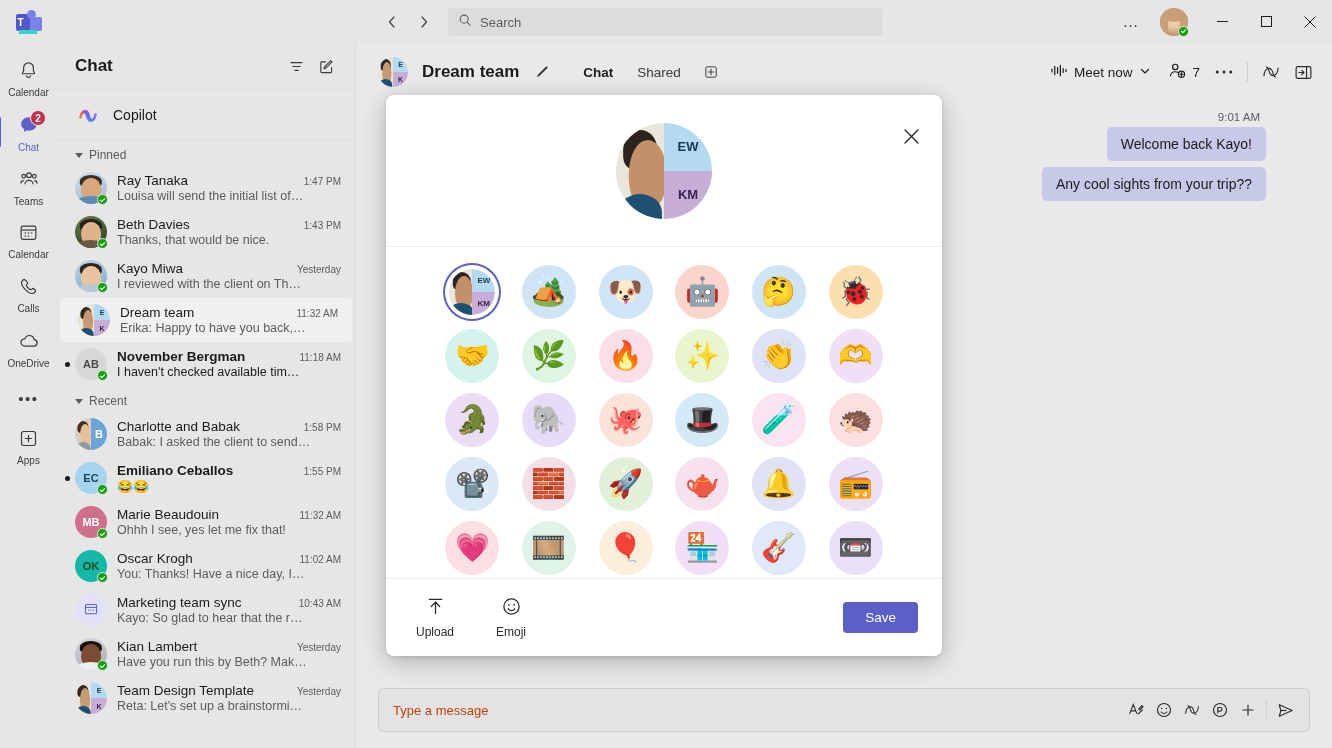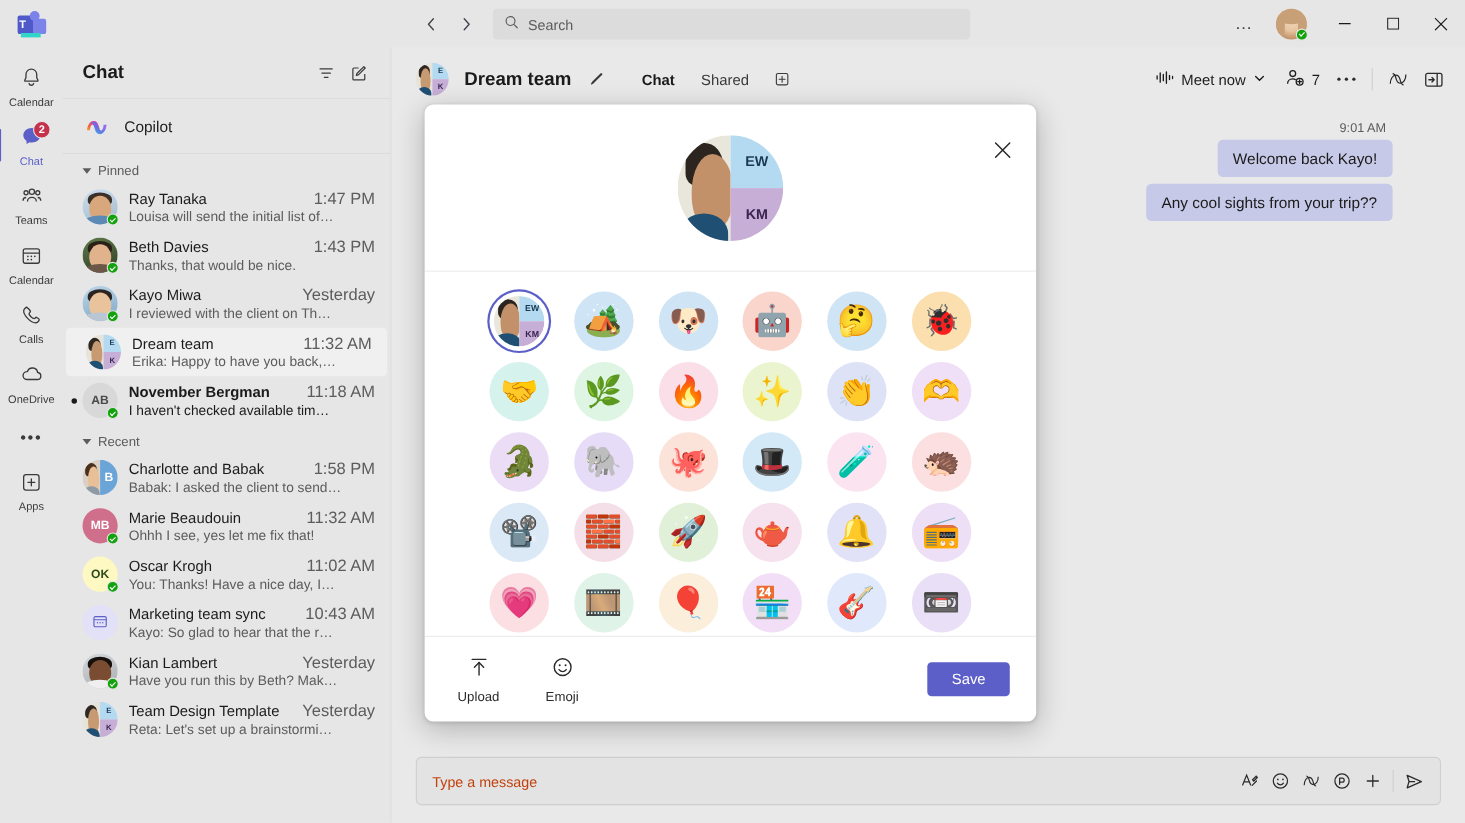--- a/index.html
+++ b/index.html
@@ -114,21 +114,21 @@
   .unread-dot { position:absolute; left: 8px; top: 20px; width:5px;height:5px;border-radius:50%; background:#1b1b1b;}
   .av { position: relative; width: 32px; height: 32px; flex: 0 0 32px; }
   .av .circ { width: 32px; height: 32px; border-radius: 50%; overflow: hidden; position: relative; }
   .av .ini { width:32px;height:32px;border-radius:50%;display:flex;align-items:center;justify-content:center;font-size:11px;font-weight:600;}
   .av .pres { position:absolute; right:-1px; bottom:-1px; width:11px;height:11px;border-radius:50%;background:#13a10e;border:1.5px solid #e6e6e6;display:flex;align-items:center;justify-content:center;}
   .av .pres::after { content:""; width:4px;height:2px;border-left:1.3px solid #fff;border-bottom:1.3px solid #fff;transform:rotate(-45deg); margin-top:-1px;}
   .rowtext { flex:1; min-width: 0; }
   .rowtop { display:flex; align-items:baseline; }
   .rowname { font-size: 13.5px; color: #1b1b1b; flex:1; white-space:nowrap; overflow:hidden; text-overflow:ellipsis;}
   .rowname.bold { font-weight: 700; }
-  .rowtime { font-size: 15px; color: #5c5c5c; margin-left: 6px; white-space:nowrap;}
+  .rowtime { font-size: 10px; color: #5c5c5c; margin-left: 6px; white-space:nowrap;}
   .rowprev { font-size: 12.5px; color: #5c5c5c; white-space:nowrap; overflow:hidden; text-overflow:ellipsis; margin-top:1px;}
   .rowprev.bold { font-weight: 400; color:#1b1b1b; }
 
   
   .split { width:32px;height:32px;border-radius:50%;overflow:hidden;display:flex; position:relative;}
   .split .lhalf { width:16px;height:32px; overflow:hidden; position:relative;}
   .split .rhalf { width:16px;height:32px; display:flex; flex-direction:column;}
   .split .q { flex:1; display:flex;align-items:center;justify-content:center;font-size:7px;font-weight:700;}
 
   
@@ -516,38 +516,52 @@
       </div>
       <div class="rowtext">
         <div class="rowtop">
           <div class="rowname">Charlotte and Babak</div>
           <div class="rowtime">1:58 PM</div>
         </div>
         <div class="rowprev">Babak: I asked the client to send…</div>
       </div>
     </div>
 
+    <div class="chat-row">
+      <span class="unread-dot"></span>
+      <div class="av">
+        <div class="ini" style="background:#a8d3ef;color:#16435e">EC</div>
+        <div class="pres"></div>
+      </div>
+      <div class="rowtext">
+        <div class="rowtop">
+          <div class="rowname bold">Emiliano Ceballos</div>
+          <div class="rowtime">1:55 PM</div>
+        </div>
+        <div class="rowprev bold" style="font-size:13px">😂😂</div>
+      </div>
+    </div>
 
     <div class="chat-row">
       <div class="av">
         <div class="ini" style="background:#d06f8c;color:#fff">MB</div>
         <div class="pres"></div>
       </div>
       <div class="rowtext">
         <div class="rowtop">
           <div class="rowname">Marie Beaudouin</div>
           <div class="rowtime">11:32 AM</div>
         </div>
         <div class="rowprev">Ohhh I see, yes let me fix that!</div>
       </div>
     </div>
 
     <div class="chat-row">
       <div class="av">
-        <div class="ini" style="background:#fef9c3;color:#2f4a1d">OK</div>
+        <div class="ini" style="background:#14b8a6;color:#2f4a1d">OK</div>
         <div class="pres"></div>
       </div>
       <div class="rowtext">
         <div class="rowtop">
           <div class="rowname">Oscar Krogh</div>
           <div class="rowtime">11:02 AM</div>
         </div>
         <div class="rowprev">You: Thanks! Have a nice day, I…</div>
       </div>
     </div>

